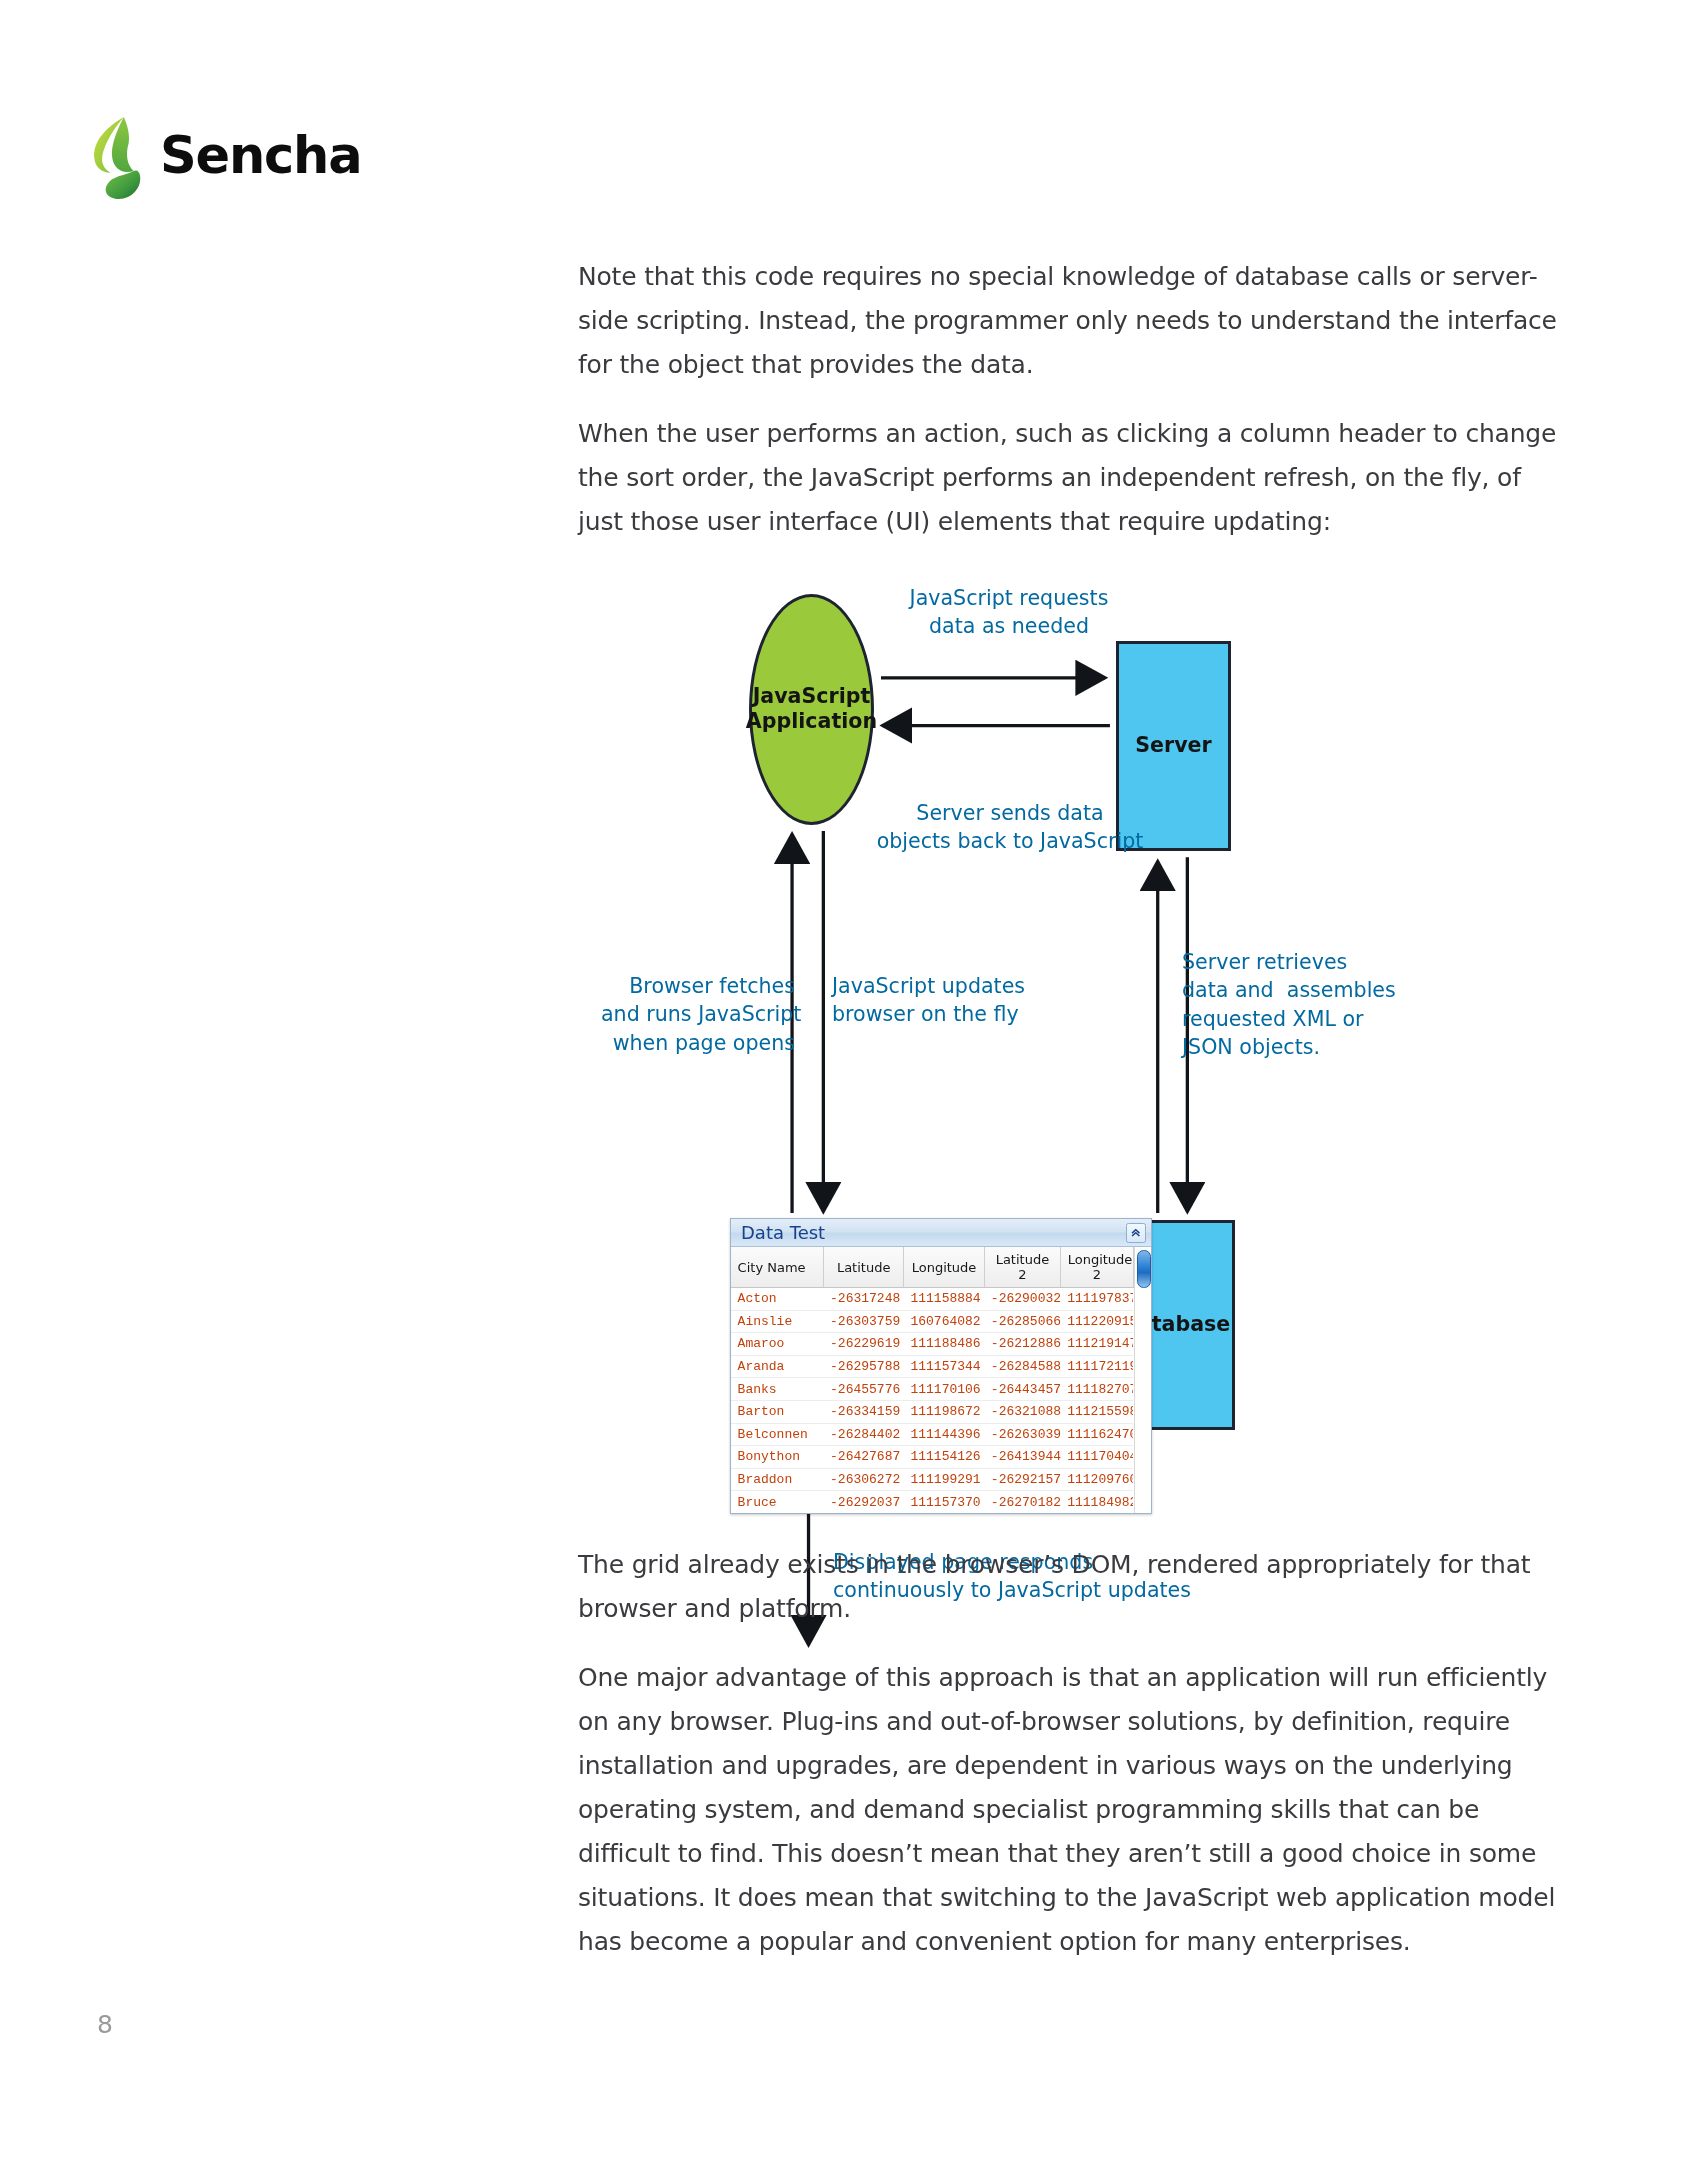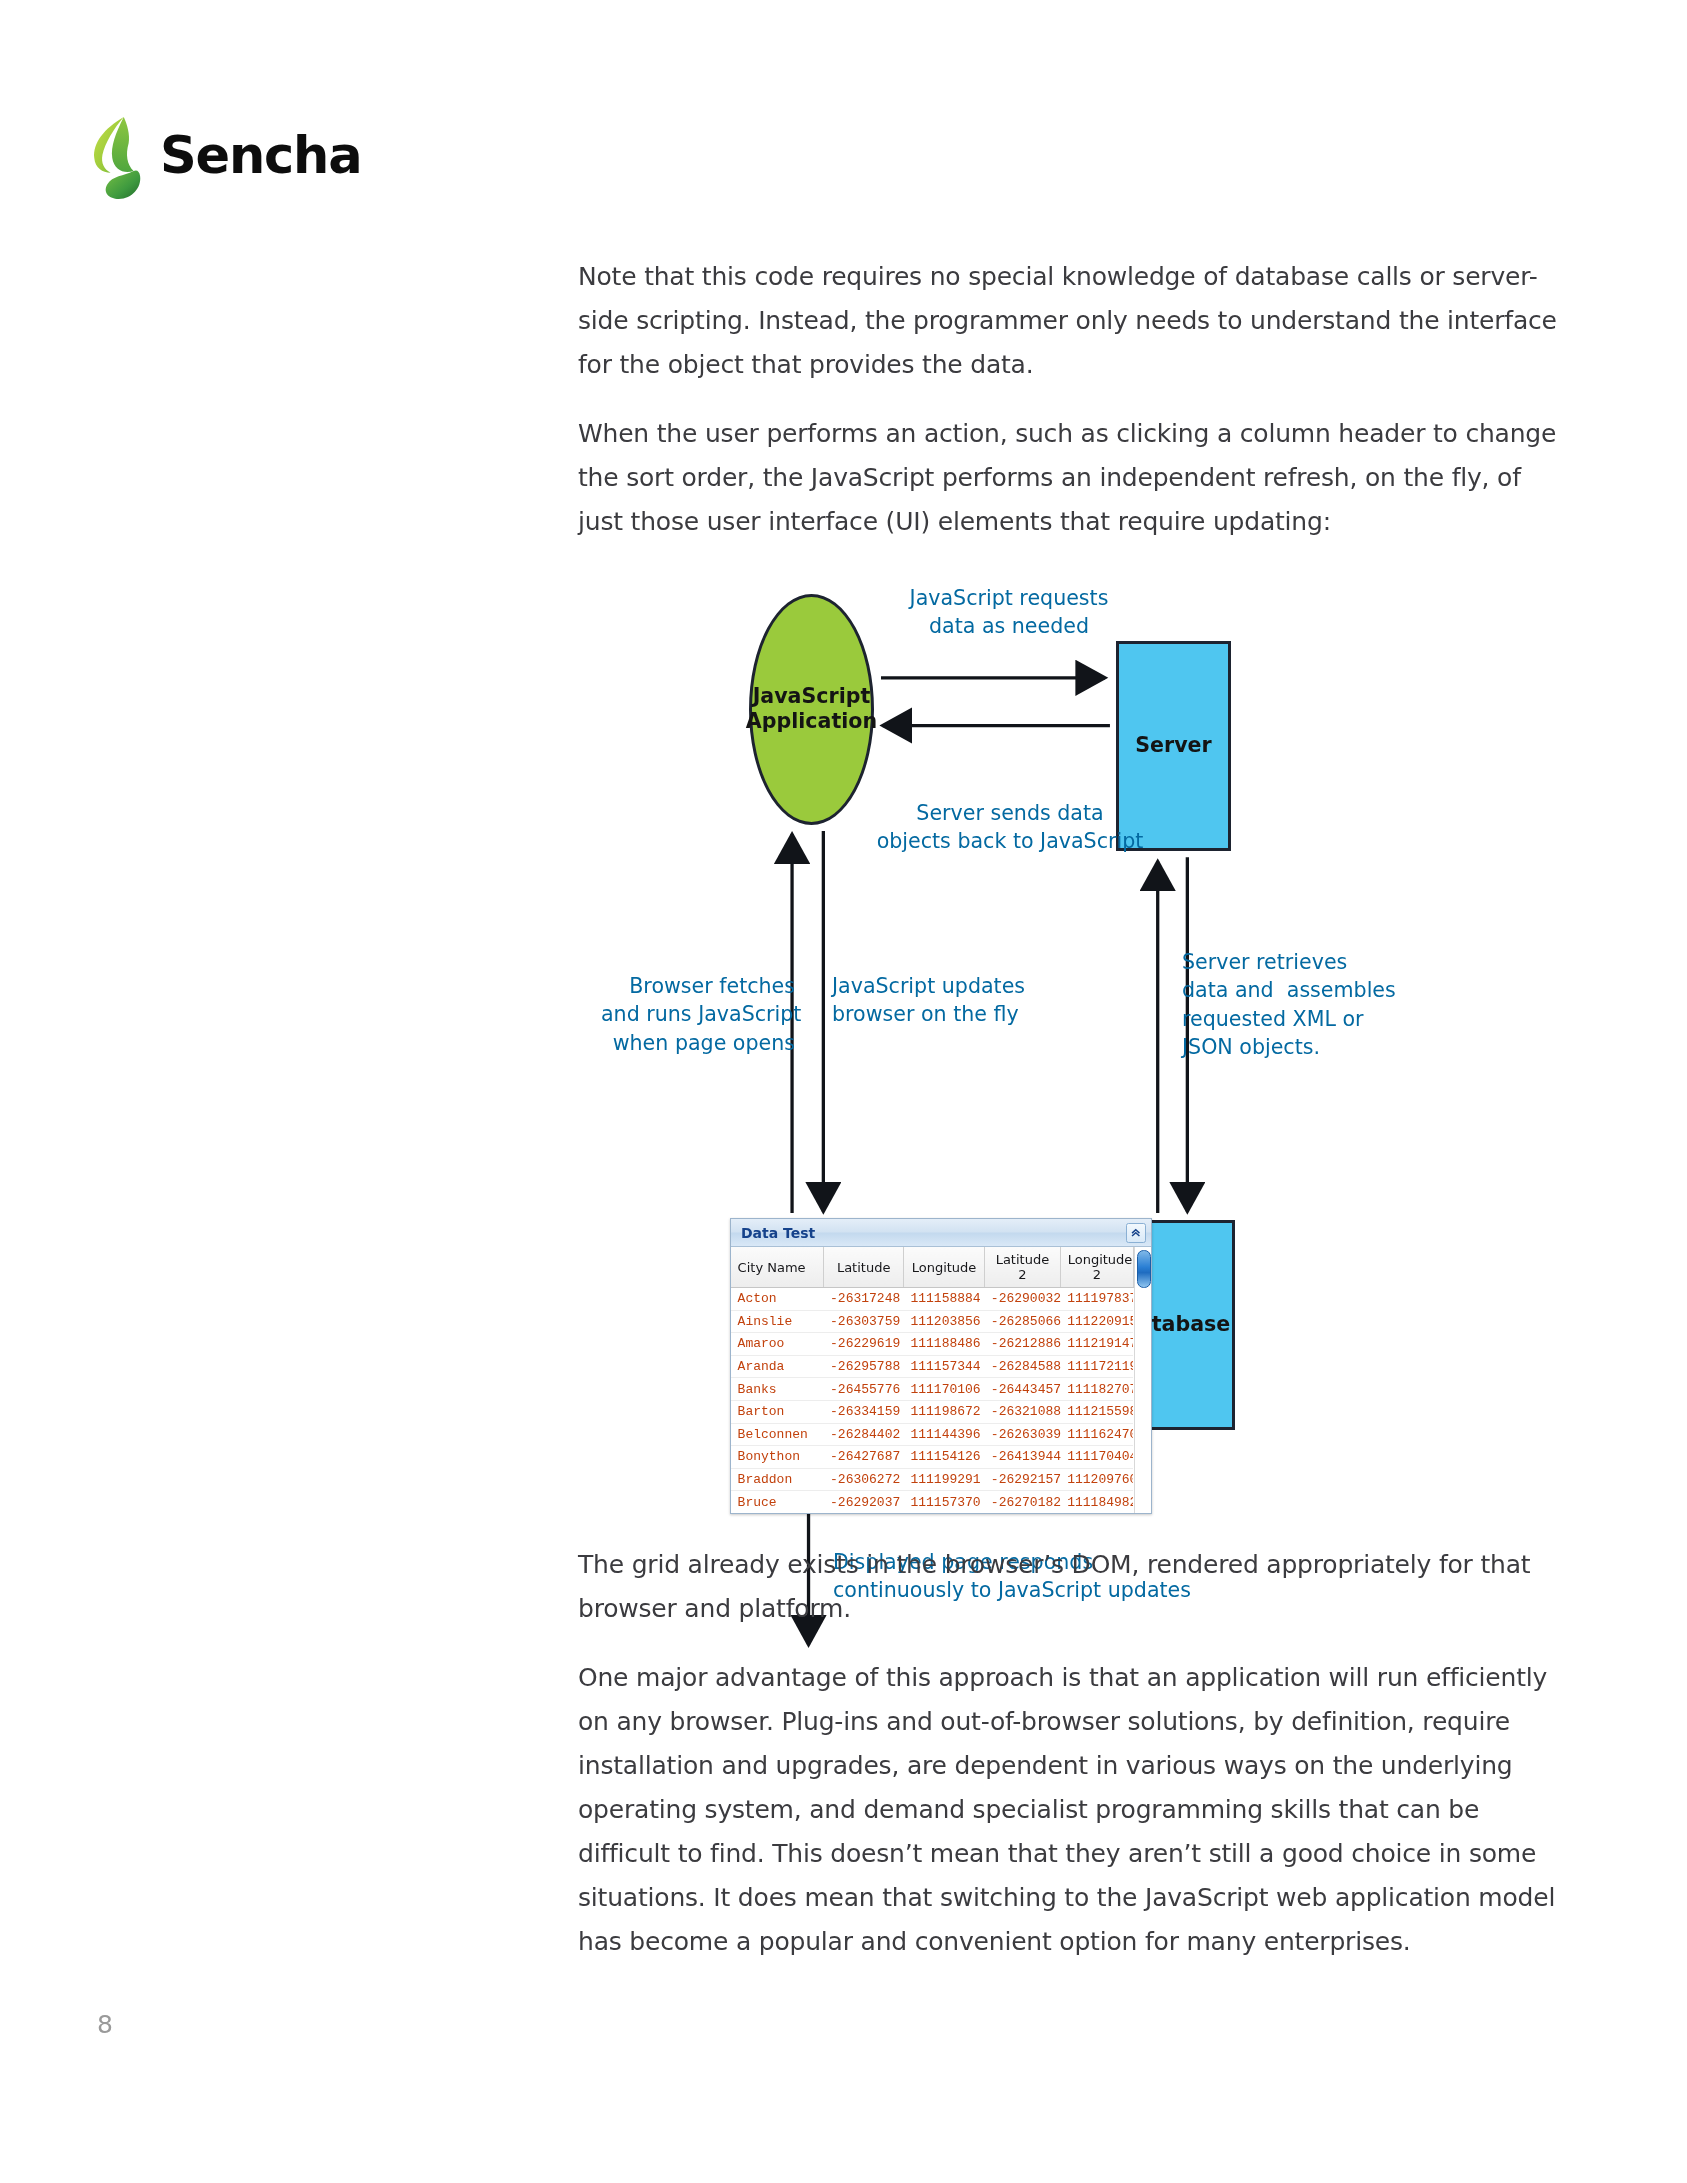--- a/index.html
+++ b/index.html
@@ -128,22 +128,22 @@
     height: 28px;
     background: linear-gradient(to bottom, #e4eef8 0%, #d2e2f2 48%, #c3d9ee 52%, #d9e8f7 100%);
     border-bottom: 0.8px solid #a9c0d6;
     display: flex;
     align-items: center;
     padding: 0 5px 0 10px;
     box-sizing: border-box;
   }
   .grid-title {
     font-family: "DejaVu Sans", sans-serif;
-    font-weight: bold;
-    font-size: 14px;
+    font-weight: normal;
+    font-size: 18px;
     color: #15428b;
     flex: 1;
   }
   .collapse-btn {
     width: 18px; height: 18px;
     border: 0.8px solid #8ab0d4;
     border-radius: 2.5px;
     background: linear-gradient(to bottom, #f2f8fd, #d9e9f8);
     display: flex; align-items: center; justify-content: center;
   }
@@ -317,21 +317,21 @@
             <tr>
               <td class="city">Acton</td>
               <td class="num">-26317248</td>
               <td class="num">111158884</td>
               <td class="num">-26290032</td>
               <td class="num">111197837</td>
             </tr>
             <tr>
               <td class="city">Ainslie</td>
               <td class="num">-26303759</td>
-              <td class="num">111203856</td>
+              <td class="num">160764082</td>
               <td class="num">-26285066</td>
               <td class="num">111220915</td>
             </tr>
             <tr>
               <td class="city">Amaroo</td>
               <td class="num">-26229619</td>
               <td class="num">111188486</td>
               <td class="num">-26212886</td>
               <td class="num">111219147</td>
             </tr>

